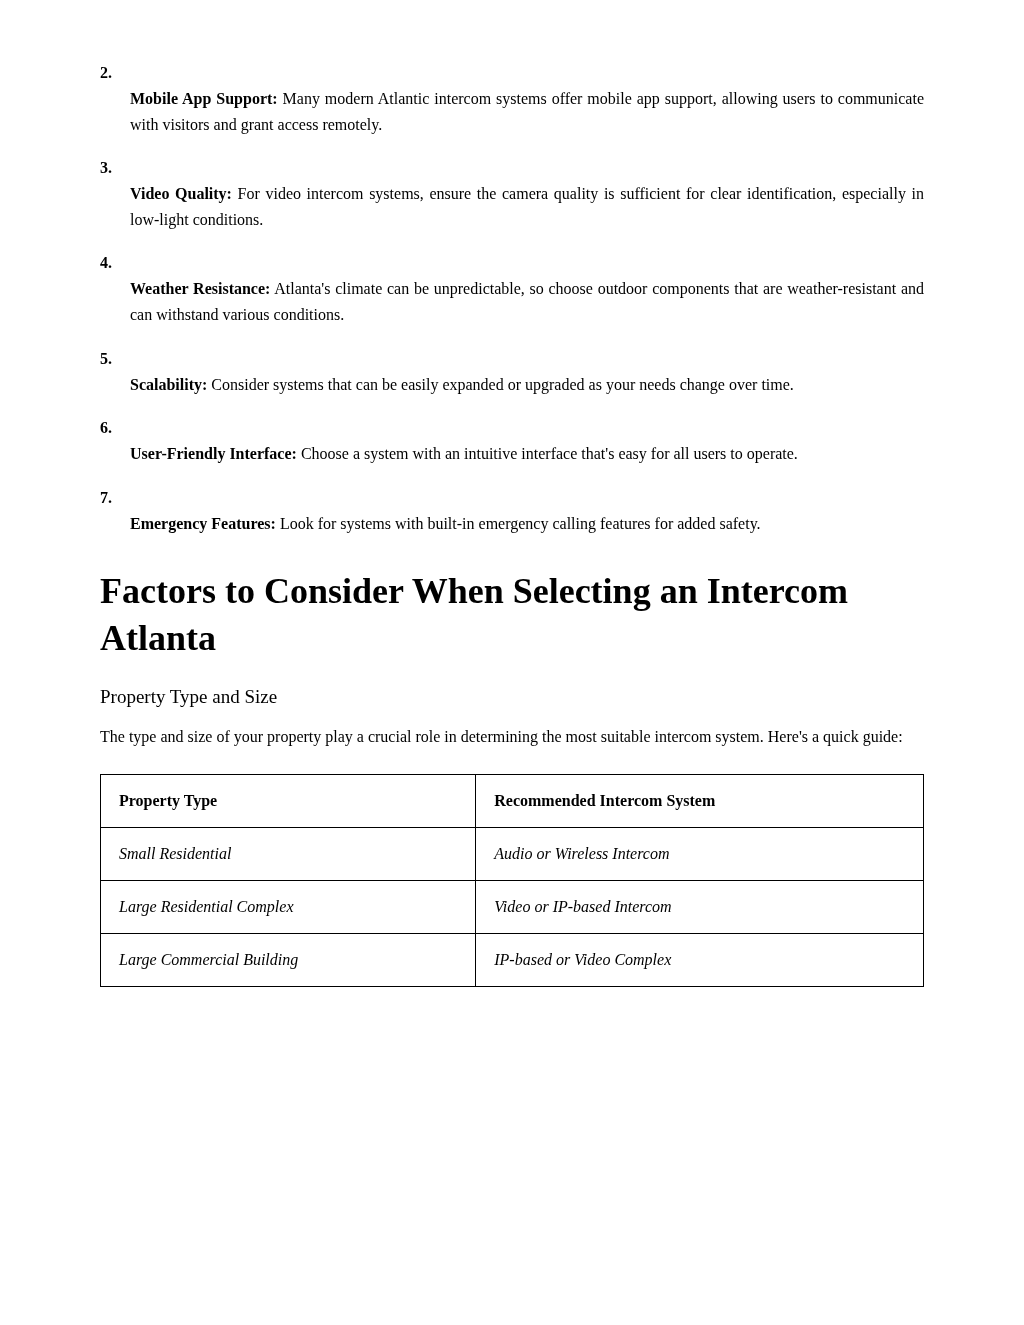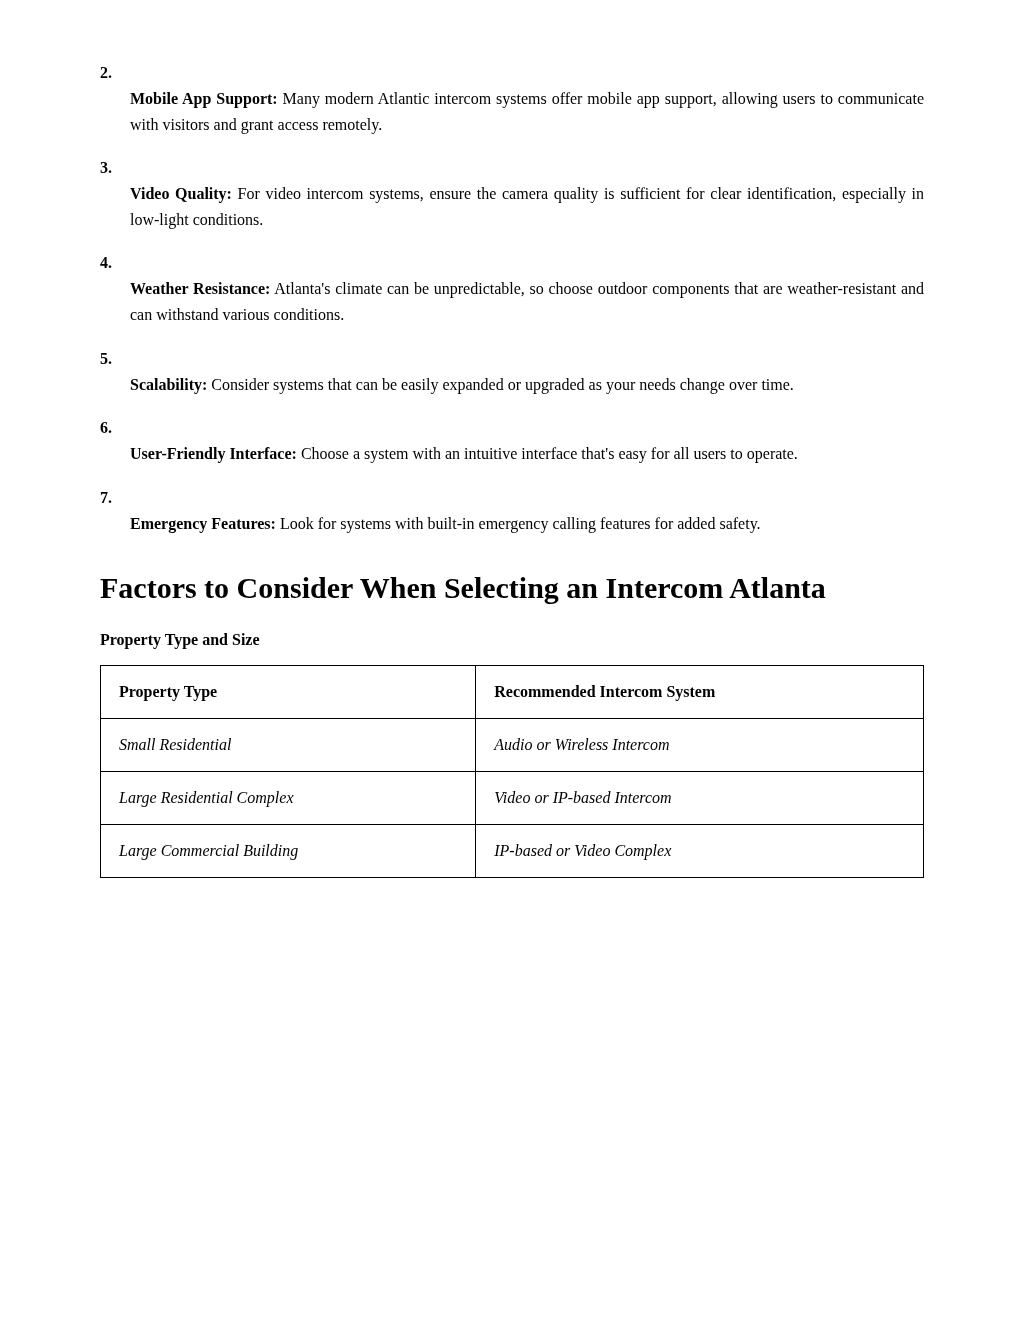--- a/index.html
+++ b/index.html
@@ -46,30 +46,30 @@
     .list-content {
       flex: 1;
       margin-top: 26px;
     }
 
     .list-content strong {
       font-weight: bold;
     }
 
     .section-heading {
-      font-size: 30px;
+      font-size: 36px;
       font-weight: bold;
       margin-bottom: 24px;
       margin-top: 10px;
       line-height: 1.3;
     }
 
     .sub-heading {
-      font-size: 16px;
-      font-weight: bold;
+      font-size: 19px;
+      font-weight: normal;
       margin-bottom: 16px;
       margin-top: 8px;
     }
 
     .paragraph {
       text-align: justify;
       line-height: 1.6;
       margin-bottom: 24px;
     }
 
@@ -150,20 +150,21 @@
         <strong>Emergency Features:</strong><span> Look for systems with built-in emergency calling features for added safety.</span>
       </span>
     </li>
 
   </ol>
 
   <h2 class="section-heading">Factors to Consider When Selecting an Intercom Atlanta</h2>
 
   <h3 class="sub-heading">Property Type and Size</h3>
 
+  <p class="paragraph">The type and size of your property play a crucial role in determining the most suitable intercom system. Here's a quick guide:</p>
 
   <div class="table-container">
     <table>
       <thead>
         <tr>
           <th>Property Type</th>
           <th>Recommended Intercom System</th>
         </tr>
       </thead>
       <tbody>

